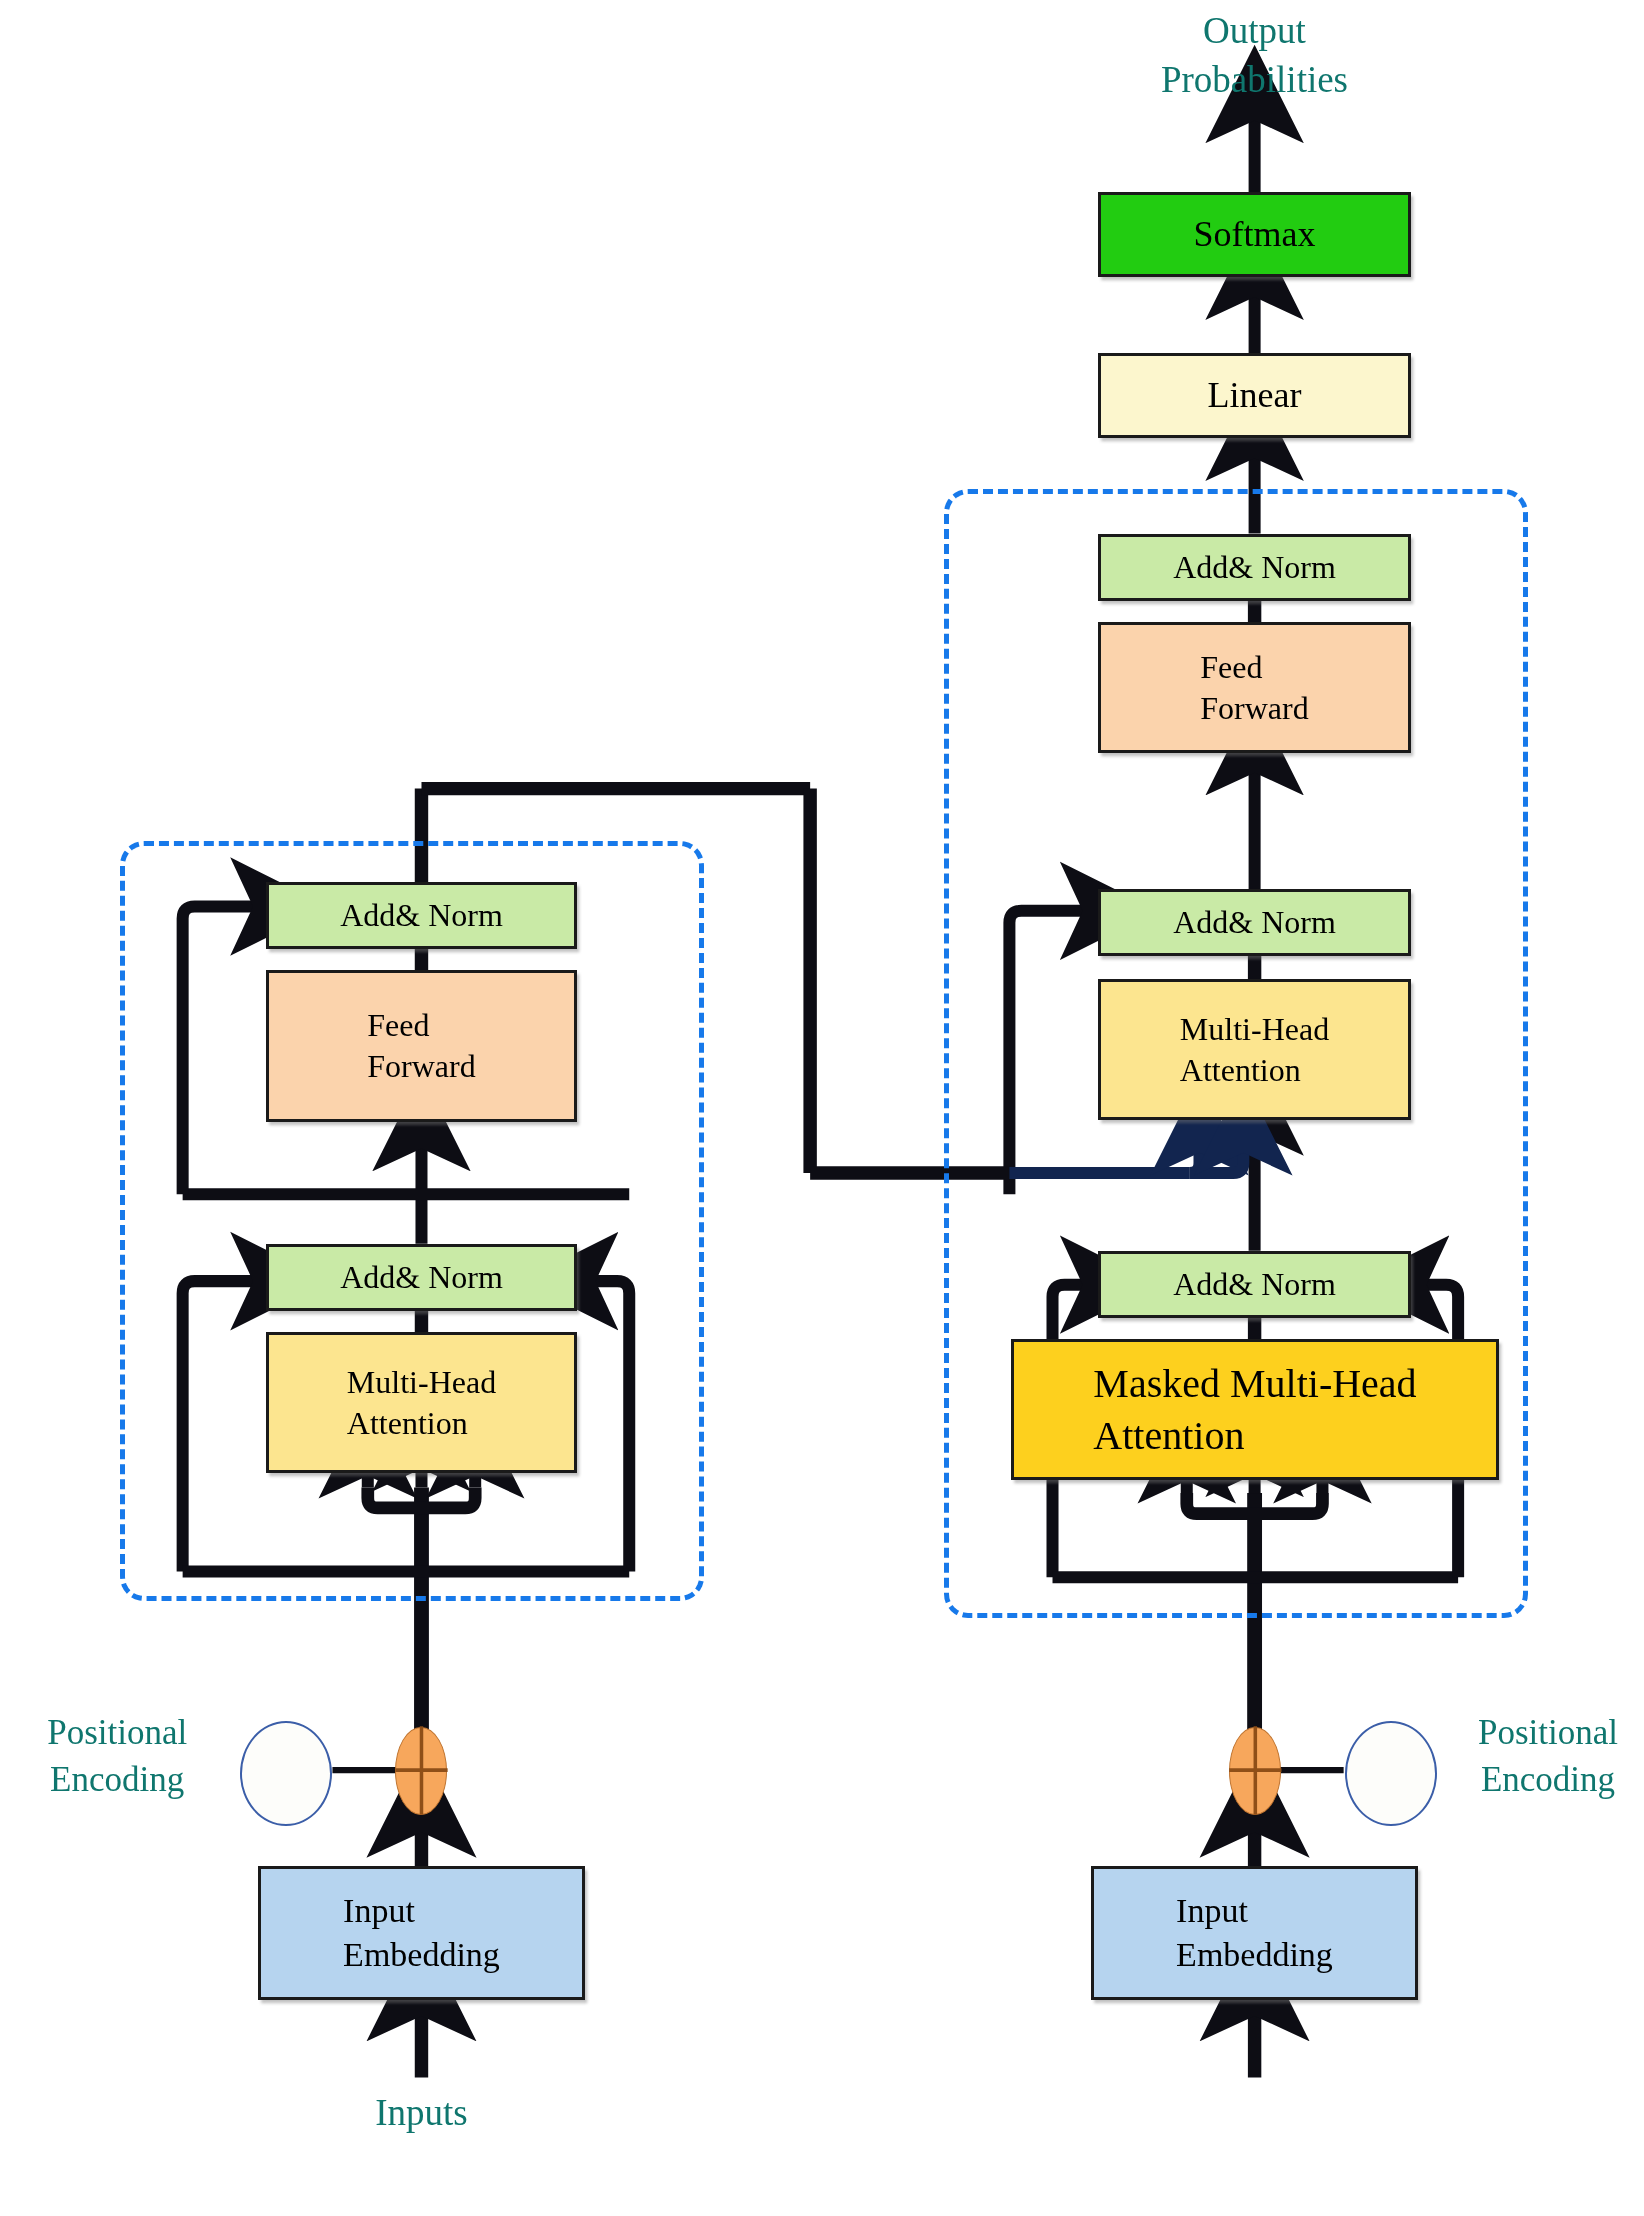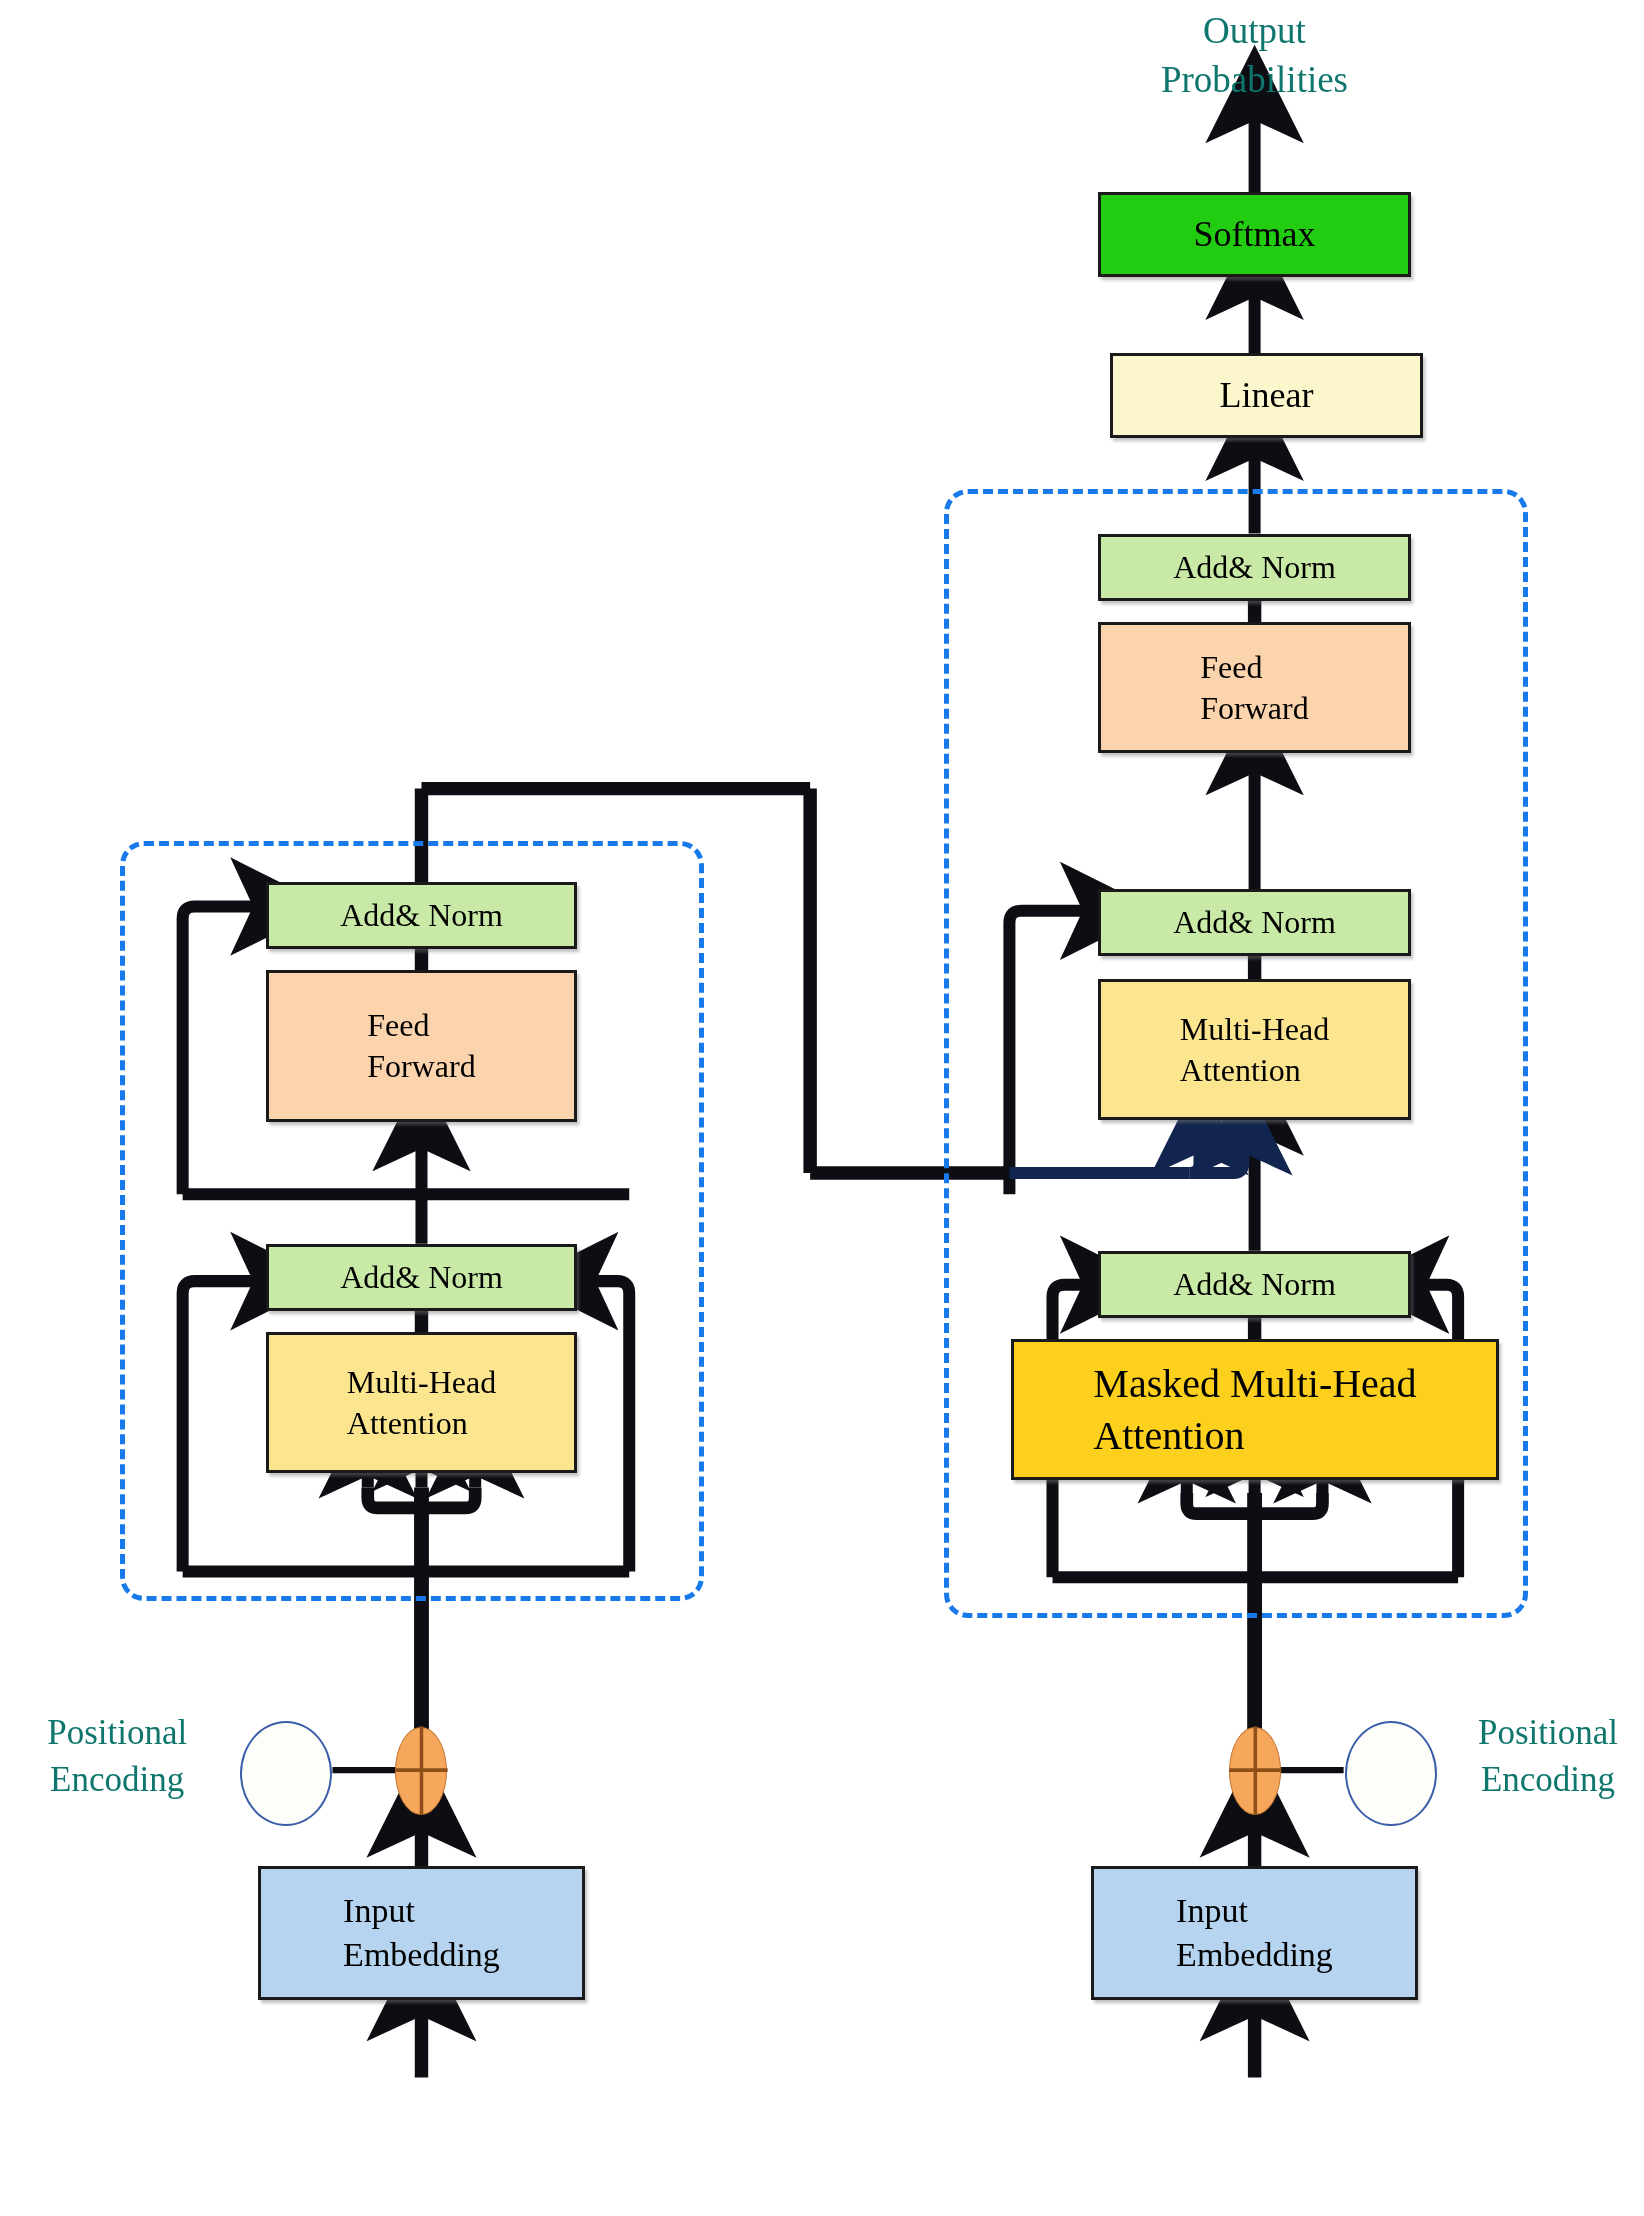--- a/index.html
+++ b/index.html
@@ -166,21 +166,21 @@
 
   <div class="dashbox" style="left:120px; top:841px; width:584px; height:760px;"></div>
   <div class="dashbox" style="left:944px; top:489px; width:584px; height:1129px;"></div>
 
   <div class="node" style="left:1098px; top:192px; width:313px; height:85px;
               background:#22cc11; font-size:36px;">
     <span class="lbl">Softmax</span>
   </div>
 
   <div class="node" style="left:1098px; top:353px; width:313px; height:85px;
-              background:#fcf6cd; font-size:36px;margin-left:12px;">
+              background:#fcf6cd; font-size:36px;">
     <span class="lbl">Linear</span>
   </div>
 
   <div class="node" style="left:1098px; top:534px; width:313px; height:67px;
               background:#c9eaa6; font-size:32px;">
     <span class="lbl">Add&amp; Norm</span>
   </div>
 
   <div class="node" style="left:1098px; top:622px; width:313px; height:131px;
               background:#fbd3ac; font-size:32px;">
@@ -251,16 +251,17 @@
       <path d="M1739,2505 L1813,2505"></path>
     </g>
   </svg>
 
   <div class="free-label" style="left:1078px; top:5.7px; width:353px; font-size:37px;">Output<br>Probabilities</div>
 
   <div class="free-label" style="left:4.2px; top:1710px; width:226px; font-size:35px;">Positional<br>Encoding</div>
 
   <div class="free-label" style="left:1442px; top:1710px; width:212px; font-size:35px;">Positional<br>Encoding</div>
 
+  <div class="free-label" style="left:273px; top:2088px; width:297px; font-size:37px;">Inputs</div>
 
 
 </div>
 
 
 </body></html>

